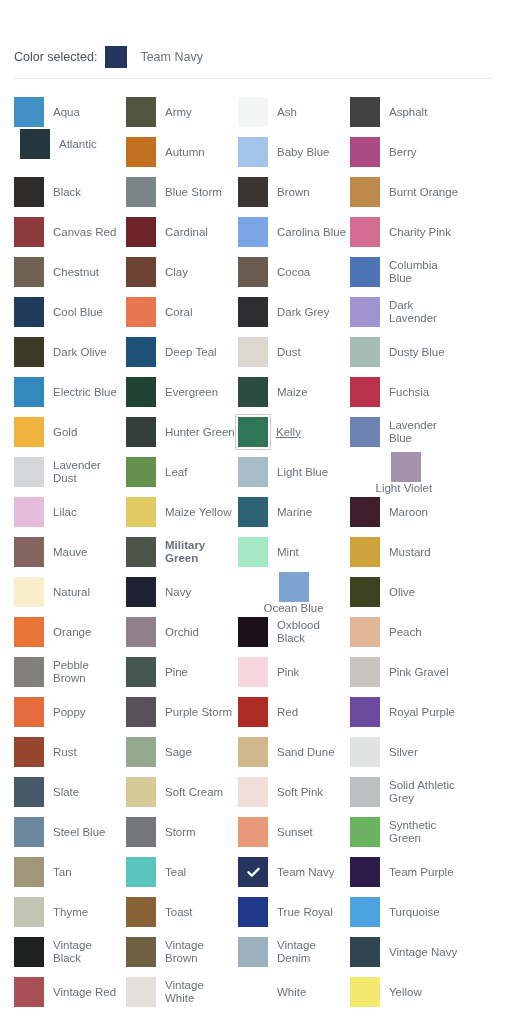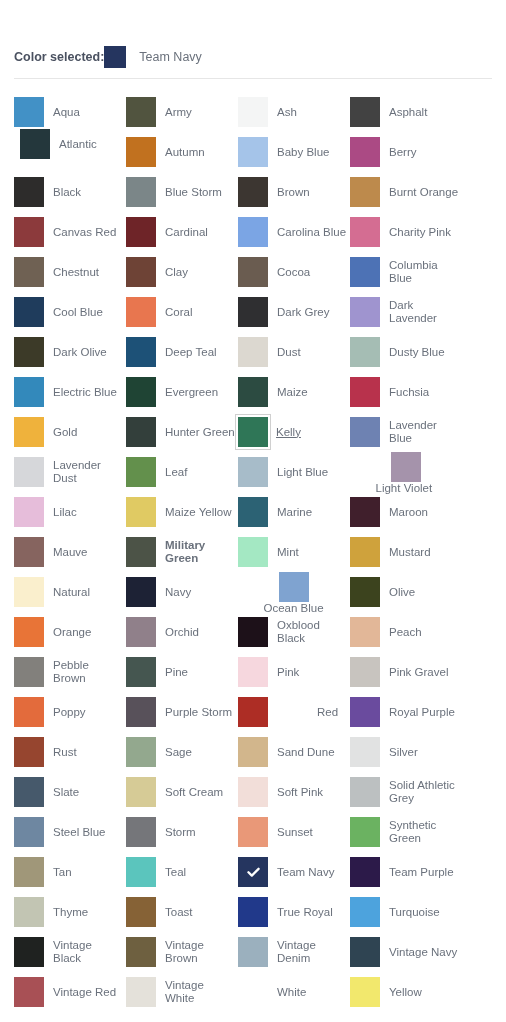--- a/index.html
+++ b/index.html
@@ -31,23 +31,23 @@
     position: absolute;
     left: 14px;
     top: 46px;
     display: flex;
     align-items: center;
     height: 22px;
     white-space: nowrap;
   }
   .selected-label {
     font-size: 12.5px;
-    font-weight: bold;
+    font-weight: normal;
     color: #4a5160;
-    margin-right: 0;
+    margin-right: 8px;
   }
   .selected-chip {
     width: 22px;
     height: 22px;
     display: inline-block;
   }
   .selected-name {
     font-size: 12.5px;
     color: #6a717c;
     margin-left: 13px;
@@ -498,21 +498,21 @@
           <span class="chip" style="background: rgb(227, 107, 60);"></span>
         </span>
         <span class="swatch-name">Poppy</span>
       </div>
       <div class="swatch-item" style="left: 126px; top: 600px;">
         <span class="chip-box">
           <span class="chip" style="background: rgb(88, 81, 90);"></span>
         </span>
         <span class="swatch-name">Purple Storm</span>
       </div>
-      <div class="swatch-item" style="left: 238px; top: 600px; gap: 40px;">
+      <div class="swatch-item" style="left: 238px; top: 600px;">
         <span class="chip-box">
           <span class="chip" style="background: rgb(173, 45, 37);"></span>
         </span>
         <span class="swatch-name">Red</span>
       </div>
       <div class="swatch-item" style="left: 350px; top: 600px;">
         <span class="chip-box">
           <span class="chip" style="background: rgb(106, 75, 158);"></span>
         </span>
         <span class="swatch-name">Royal Purple</span>

